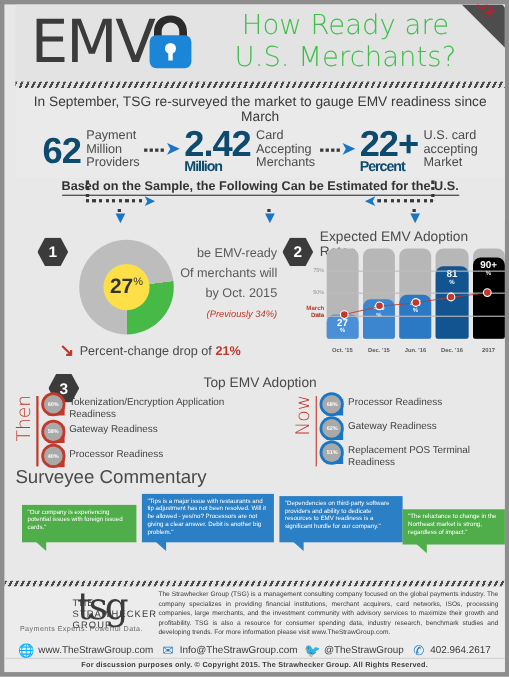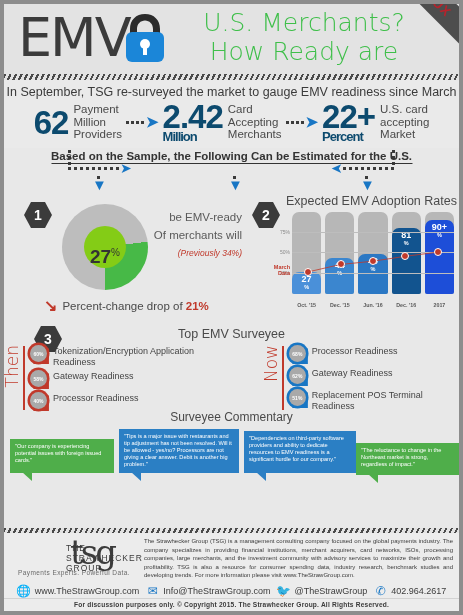--- a/index.html
+++ b/index.html
@@ -1,18 +1,18 @@
 <!DOCTYPE html>
 <html><head>
 <meta charset="utf-8">
 <style>
   html,body{margin:0;padding:0;background:#8a8a8a;}
   body{font-family:"Liberation Sans",sans-serif;}
   #page{position:relative;width:463px;height:615px;overflow:hidden;background:#e8e8e8;
-        border:4px solid #8d8d8d;box-sizing:border-box;}
+        border:4px solid #8d8d8d;box-sizing:border-box;padding-left:10px;}
 
   
   .header{position:relative;height:70px;background:#e3e3e3;overflow:hidden;}
   .emv{position:absolute;left:14px;top:2px;font-size:54px;letter-spacing:-2px;color:#3b3b3b;
        font-family:"DejaVu Sans",sans-serif;font-weight:400;}
   .lock{position:absolute;left:118px;top:6px;width:46px;height:54px;}
   .headline{position:absolute;left:185px;top:4px;color:#3fbf4a;font-size:25px;line-height:29px;
             font-family:"DejaVu Sans",sans-serif;font-weight:300;text-align:center;width:230px;}
   .ribbon{position:absolute;right:-32px;top:-20px;width:120px;height:26px;background:#4d4d4d;
           transform:rotate(45deg);}
@@ -45,21 +45,21 @@
   
   .mid{display:flex;}
   .left{width:240px;position:relative;}
   .right{width:215px;position:relative;}
   .hexnum{width:28px;height:26px;background:#3b3b3b;color:#fff;font-size:14px;font-weight:bold;
     display:flex;align-items:center;justify-content:center;
     clip-path:polygon(25% 0,75% 0,100% 50%,75% 100%,25% 100%,0 50%);}
   .donutwrap{position:absolute;left:58px;top:16px;width:86px;height:86px;}
   .donut{width:86px;height:86px;border-radius:50%;}
   .donuthole{position:absolute;left:22px;top:22px;width:42px;height:42px;border-radius:50%;
-    background:#84cc16;display:flex;align-items:flex-end;justify-content:center;}
+    background:#fde047;display:flex;align-items:center;justify-content:center;}
   .donutval{font-size:19px;font-weight:bold;color:#333;}
   .donutval sup{font-size:10px;font-weight:normal;}
   .readytxt{position:absolute;left:132px;top:20px;width:106px;text-align:right;font-size:11.5px;
     color:#5a5a5a;line-height:18px;}
   .prev{color:#c0392b;font-size:8.5px;font-style:italic;}
   .drop{position:absolute;left:40px;top:112px;display:flex;align-items:center;gap:5px;font-size:11.5px;color:#4a4a4a;}
   .drop .redarrow{color:#c0392b;font-size:16px;line-height:12px;font-weight:bold;}
   .drop .redpct{color:#c0392b;font-weight:bold;}
 
   
@@ -94,21 +94,21 @@
   .items{display:flex;flex-direction:column;gap:3px;}
   .hitem{display:flex;align-items:flex-start;gap:4px;}
   .pin{position:relative;width:19px;height:19px;flex:0 0 19px;}
   .pin .tail{position:absolute;left:3px;top:3px;width:16px;height:16px;}
   .pin .circ{position:absolute;left:0;top:0;width:17px;height:17px;border-radius:50%;
     display:flex;align-items:center;justify-content:center;font-size:5px;font-weight:bold;color:#fff;
     background:#a9a9a9;}
   .hlabel{font-size:9px;color:#444;line-height:10.5px;padding-top:1px;}
 
   
-  .commtitle{text-align:center;font-size:12px;color:#4a4a4a;margin-top:-2px;}
+  .commtitle{font-size:17px;color:#4a4a4a;margin-top:-2px;}
   .comms{position:relative;height:60px;margin-top:3px;}
   .bubble{position:absolute;color:#fff;font-size:5.6px;line-height:7px;padding:4px 5px;
     box-sizing:border-box;}
   .bubble:after{content:"";position:absolute;bottom:-7px;left:14px;border-left:9px solid transparent;
     border-right:0 solid transparent;border-top:8px solid inherit;}
   .tailshape{position:absolute;bottom:-8px;left:12px;width:0;height:0;
     border-left:10px solid transparent;border-right:0px solid transparent;border-top:9px solid #4fae4a;}
 
   
   .footer{position:absolute;left:0;right:0;bottom:0;background:#ececec;}
@@ -136,22 +136,22 @@
     <div class="emv">EMV</div>
     <div class="lock">
       <svg viewBox="0 0 46 54" width="46" height="54">
         <path d="M23 4c-9 0-15 6-15 15v9h7v-9c0-5 3.5-8.5 8-8.5s8 3.5 8 8.5v9h7v-9c0-9-6-15-15-15z" fill="#2b2b2b"></path>
         <rect x="4" y="22" width="38" height="30" rx="6" fill="#1b86d8"></rect>
         <circle cx="23" cy="34" r="5" fill="#fff"></circle>
         <rect x="21" y="36" width="4" height="9" fill="#fff"></rect>
       </svg>
     </div>
     <div class="headline">
+      <div>How Ready are</div>
       <div>U.S. Merchants?</div>
-      <div>How Ready are</div>
     </div>
     <div class="ribbon">
       <span>REDUX</span>
     </div>
   </div>
   <div class="hatch"></div>
 
   <div class="stats">
     <div class="survey-line">In September, TSG re-surveyed the market to gauge EMV readiness since March</div>
     <div class="statrow">
@@ -225,20 +225,21 @@
         <div class="donut" id="donutEl" style="background: conic-gradient(from 180deg, rgb(189, 189, 189) 0deg, rgb(189, 189, 189) 73%, rgb(71, 185, 71) 73%, rgb(71, 185, 71) 100%);"></div>
         <div class="donuthole">
           <div class="donutval">
             <span>27</span><sup>%</sup>
           </div>
         </div>
       </div>
       <div class="readytxt">
         <div>be EMV-ready</div>
         <div>Of merchants will</div>
+        <div>by Oct. 2015</div>
         <div class="prev">(Previously 34%)</div>
       </div>
       <div class="drop">
         <span class="redarrow">↘</span>
         <span><span>Percent-change drop of </span><span class="redpct">21%</span></span>
       </div>
     </div>
 
     <div class="right" style="height:136px;">
       <div class="hexnum" style="position:absolute;left:8px;top:14px;">2</div>
@@ -269,21 +270,21 @@
               </div>
               <div class="barcol">
                 <div class="bartrack">
                   <div class="barfill" style="height: 81%; background: rgb(18, 84, 143);">
                     <div class="barval" style="top: 3px;"><span>81</span><em>%</em></div>
                   </div>
                 </div>
               </div>
               <div class="barcol">
                 <div class="bartrack">
-                  <div class="barfill" style="height: 90%; background: #1d4ed8;">
+                  <div class="barfill" style="height: 90%; background: #000000;">
                     <div class="barval" style="top: 3px;"><span>90+</span><em>%</em></div>
                   </div>
                 </div>
               </div>
             </div>
         <div class="gline" style="bottom: 25%;">
               <div class="ylab">25%</div>
             </div>
             <div class="gline" style="bottom: 50%;">
               <div class="ylab">50%</div>
@@ -309,21 +310,21 @@
             <span>Jun. '16</span>
             <span>Dec. '16</span>
             <span>2017</span>
           </div>
       </div>
     </div>
   </div>
 
   <div class="hurdles">
     <div class="hexnum hexnum3">3</div>
-    <div class="hurdtitle">Top EMV Surveyee</div>
+    <div class="hurdtitle">Top EMV Adoption</div>
     <div class="cols">
       <div class="col">
         <div class="sideword">Then</div>
         <div class="sidebar-rule"></div>
         <div class="items" id="thenItems">
             <div class="hitem">
               <div class="pin">
                 <div class="tail" style="background:#c0392b;clip-path:polygon(100% 0,100% 100%,0 100%);"></div>
                 <div class="circ" style="box-shadow:0 0 0 2.5px #c0392b;">60%</div>
               </div>

